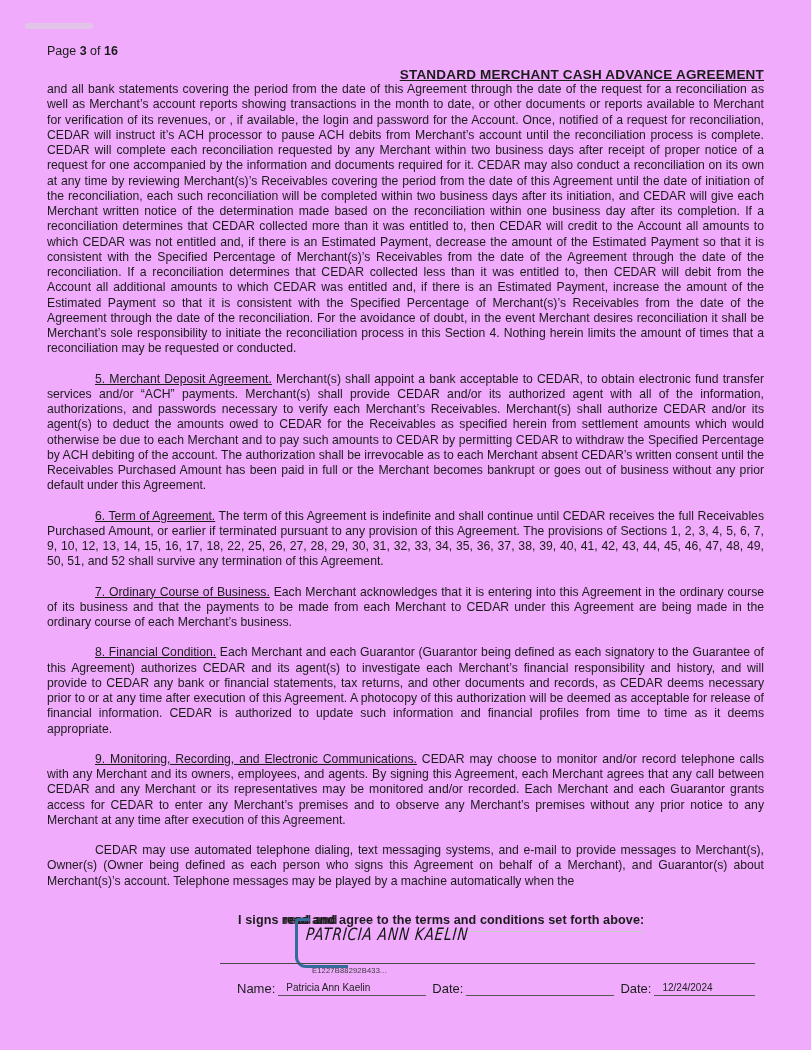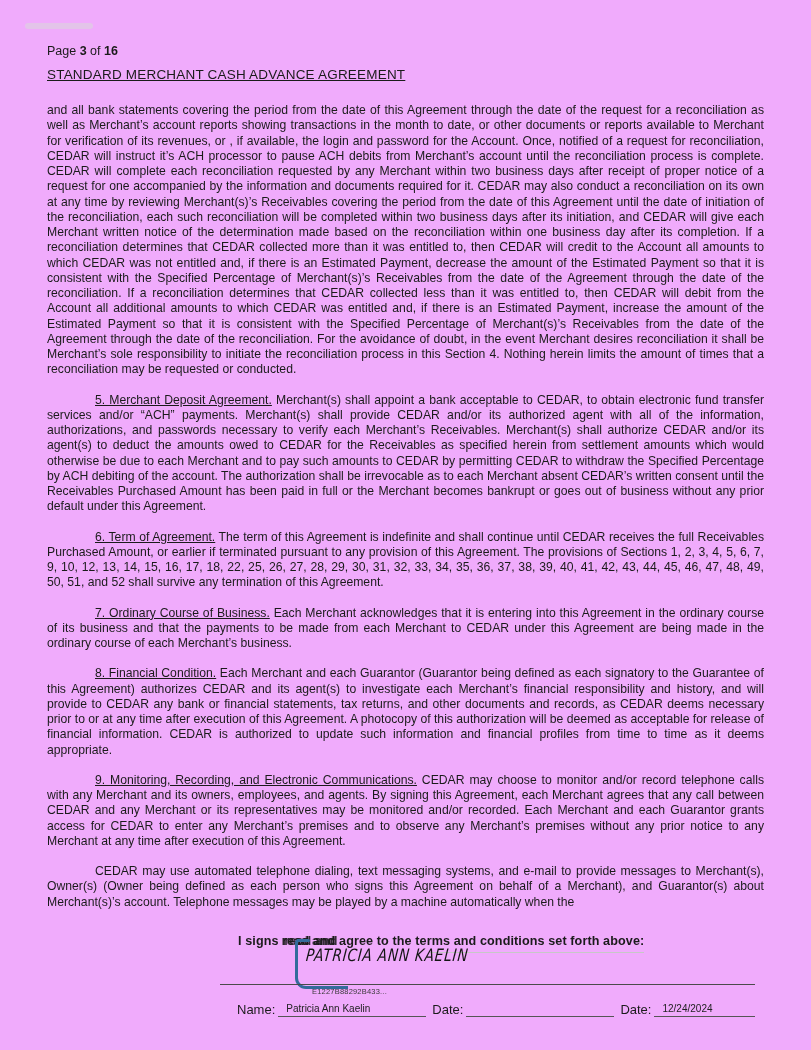--- a/index.html
+++ b/index.html
@@ -13,24 +13,24 @@
     margin:0 auto;
   }
   .content{position:absolute;left:47px;top:0;width:717px;}
   .scan-artifact{
     position:absolute;left:25px;top:23px;width:68px;height:6px;
     background:#d8d8d8;border-radius:3px;opacity:.55;
   }
   .page-num{margin-top:44px;font-size:12.5px;}
   .page-num b{font-weight:700;}
   .doc-title{
-    text-align:left;font-size:13.5px;font-weight:400;
+    text-align:right;font-size:13.5px;font-weight:700;
     text-decoration:underline;margin-top:9px;letter-spacing:.2px;
   }
-  .body-text{margin-top:21px;}
+  .body-text{}
   p.para{
     margin:0;font-size:12.2px;line-height:15.25px;
     text-align:justify;
   }
   p.para + p.para{margin-top:15px;}
   p.para.indent{text-indent:48px;}
   p.para.no-gap{margin-top:0;}
   .p-head{font-weight:400;text-decoration:underline;}
   
   .sig-block{margin-top:24px;position:relative;}

